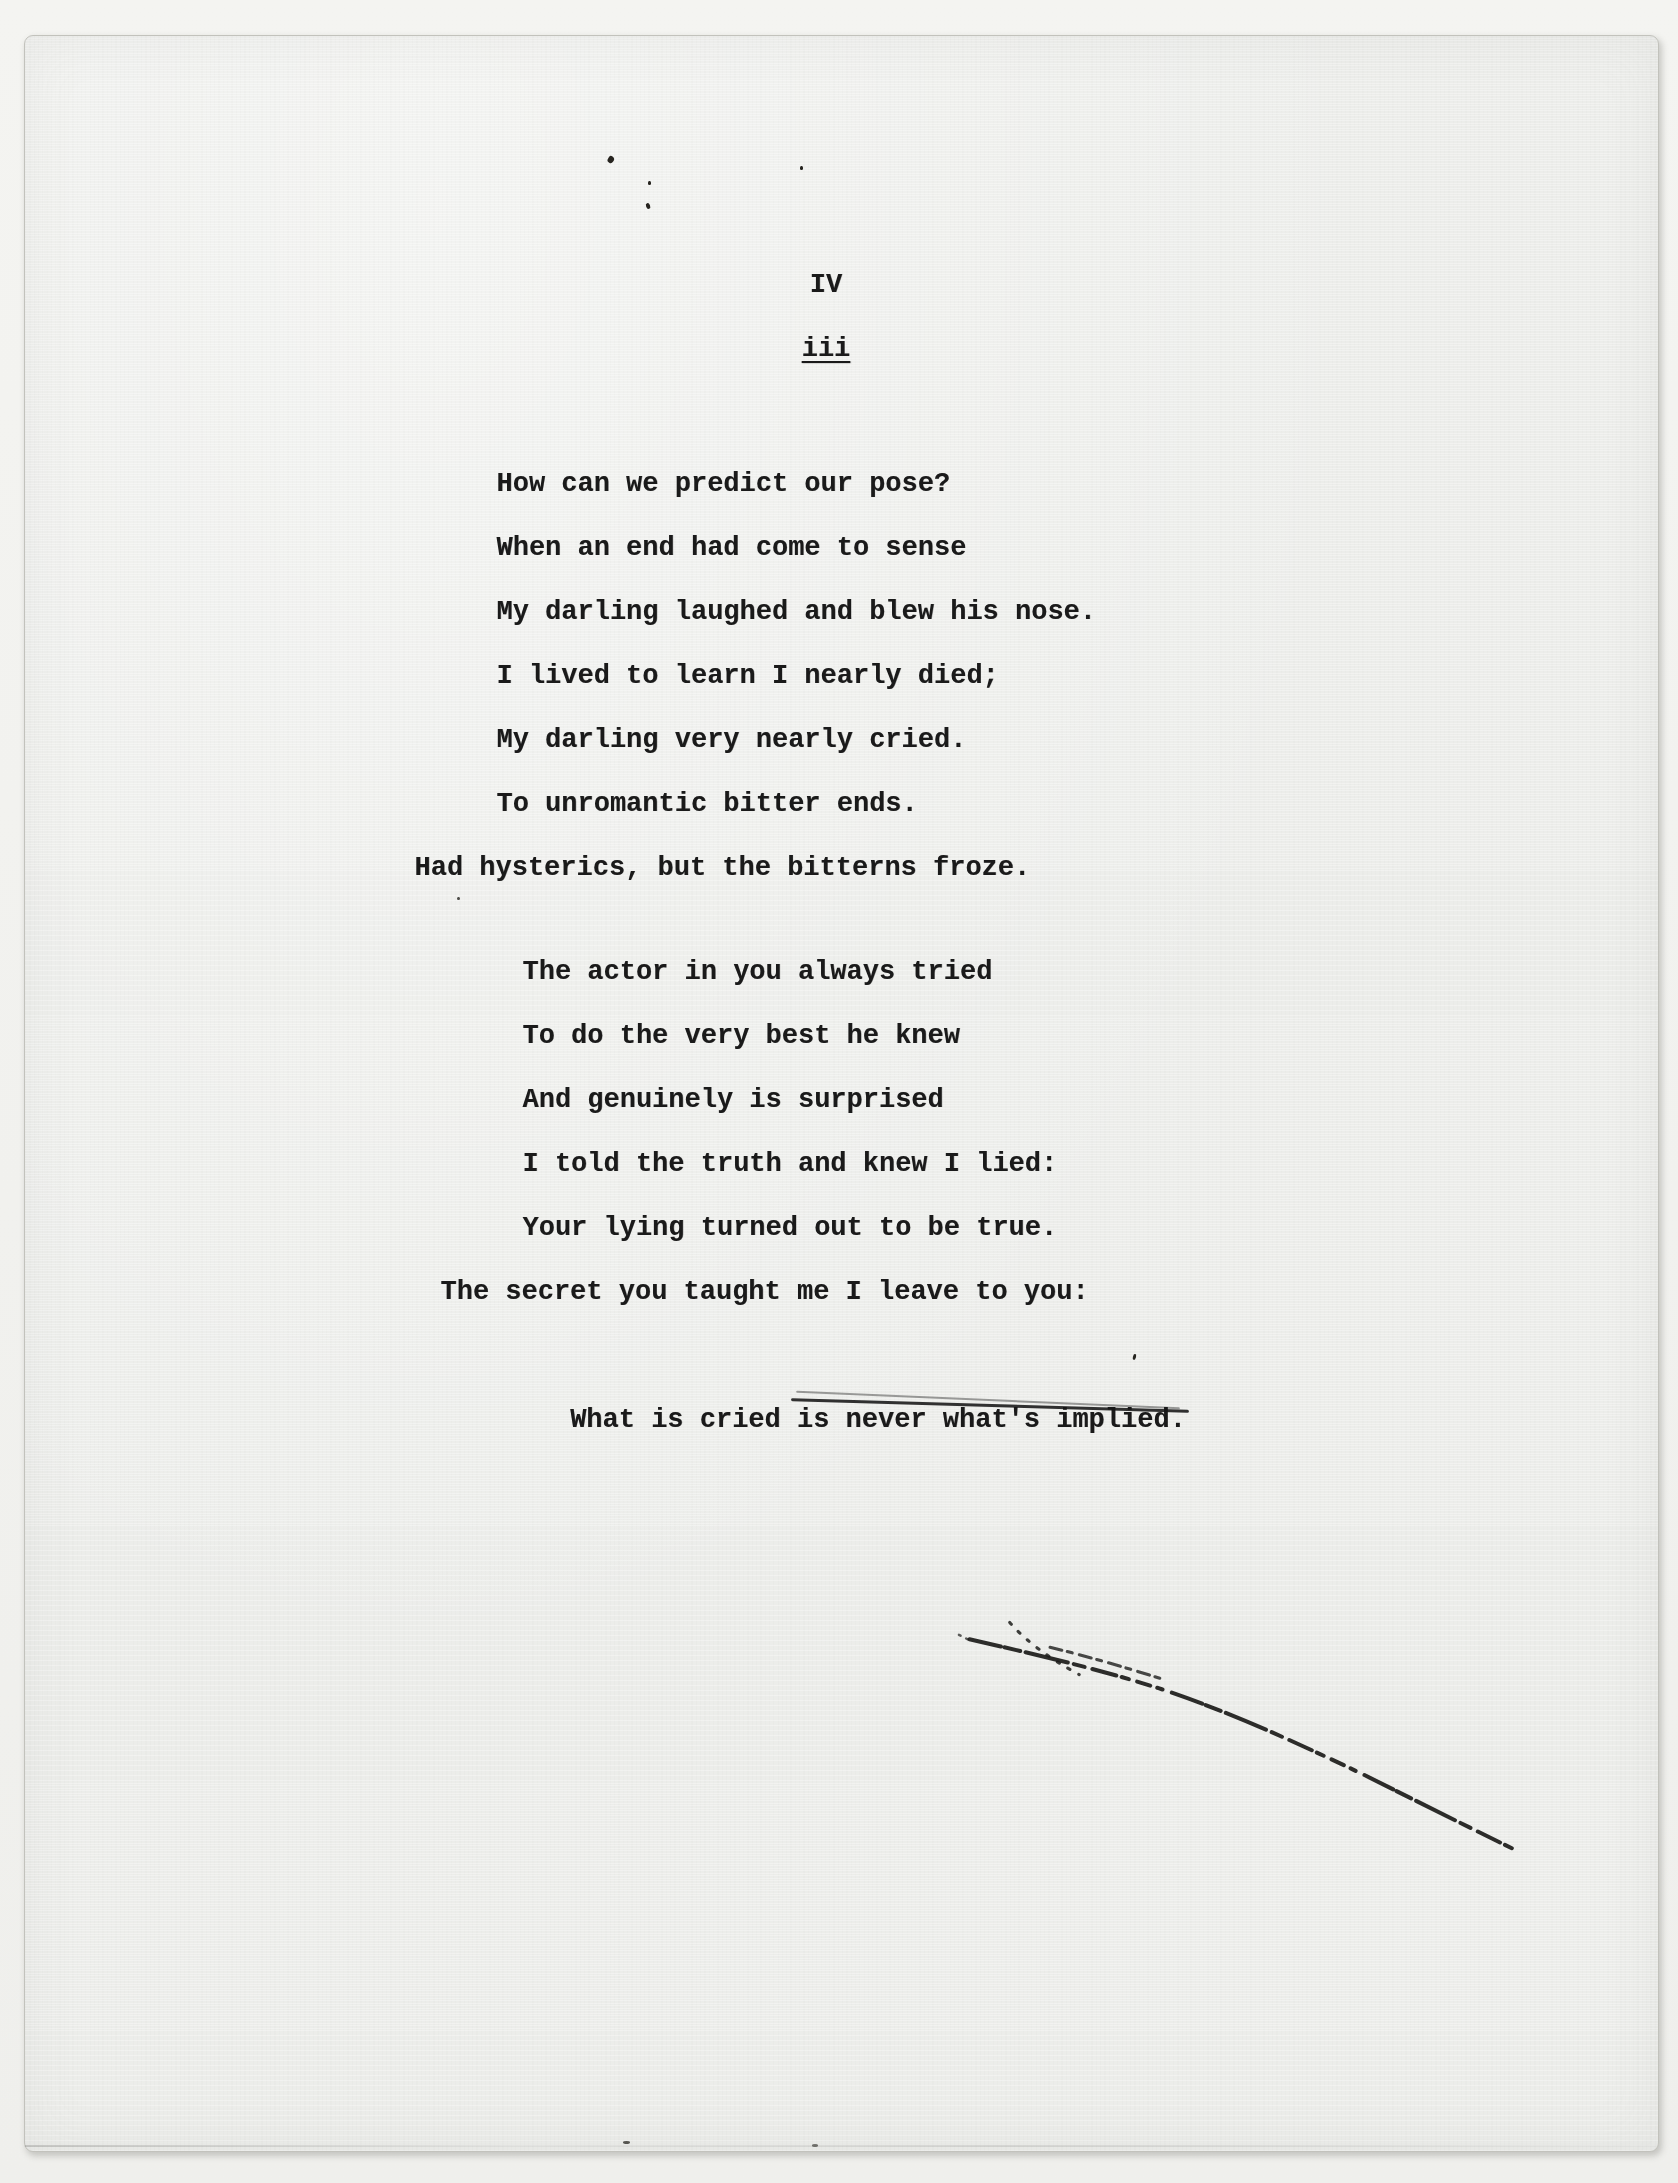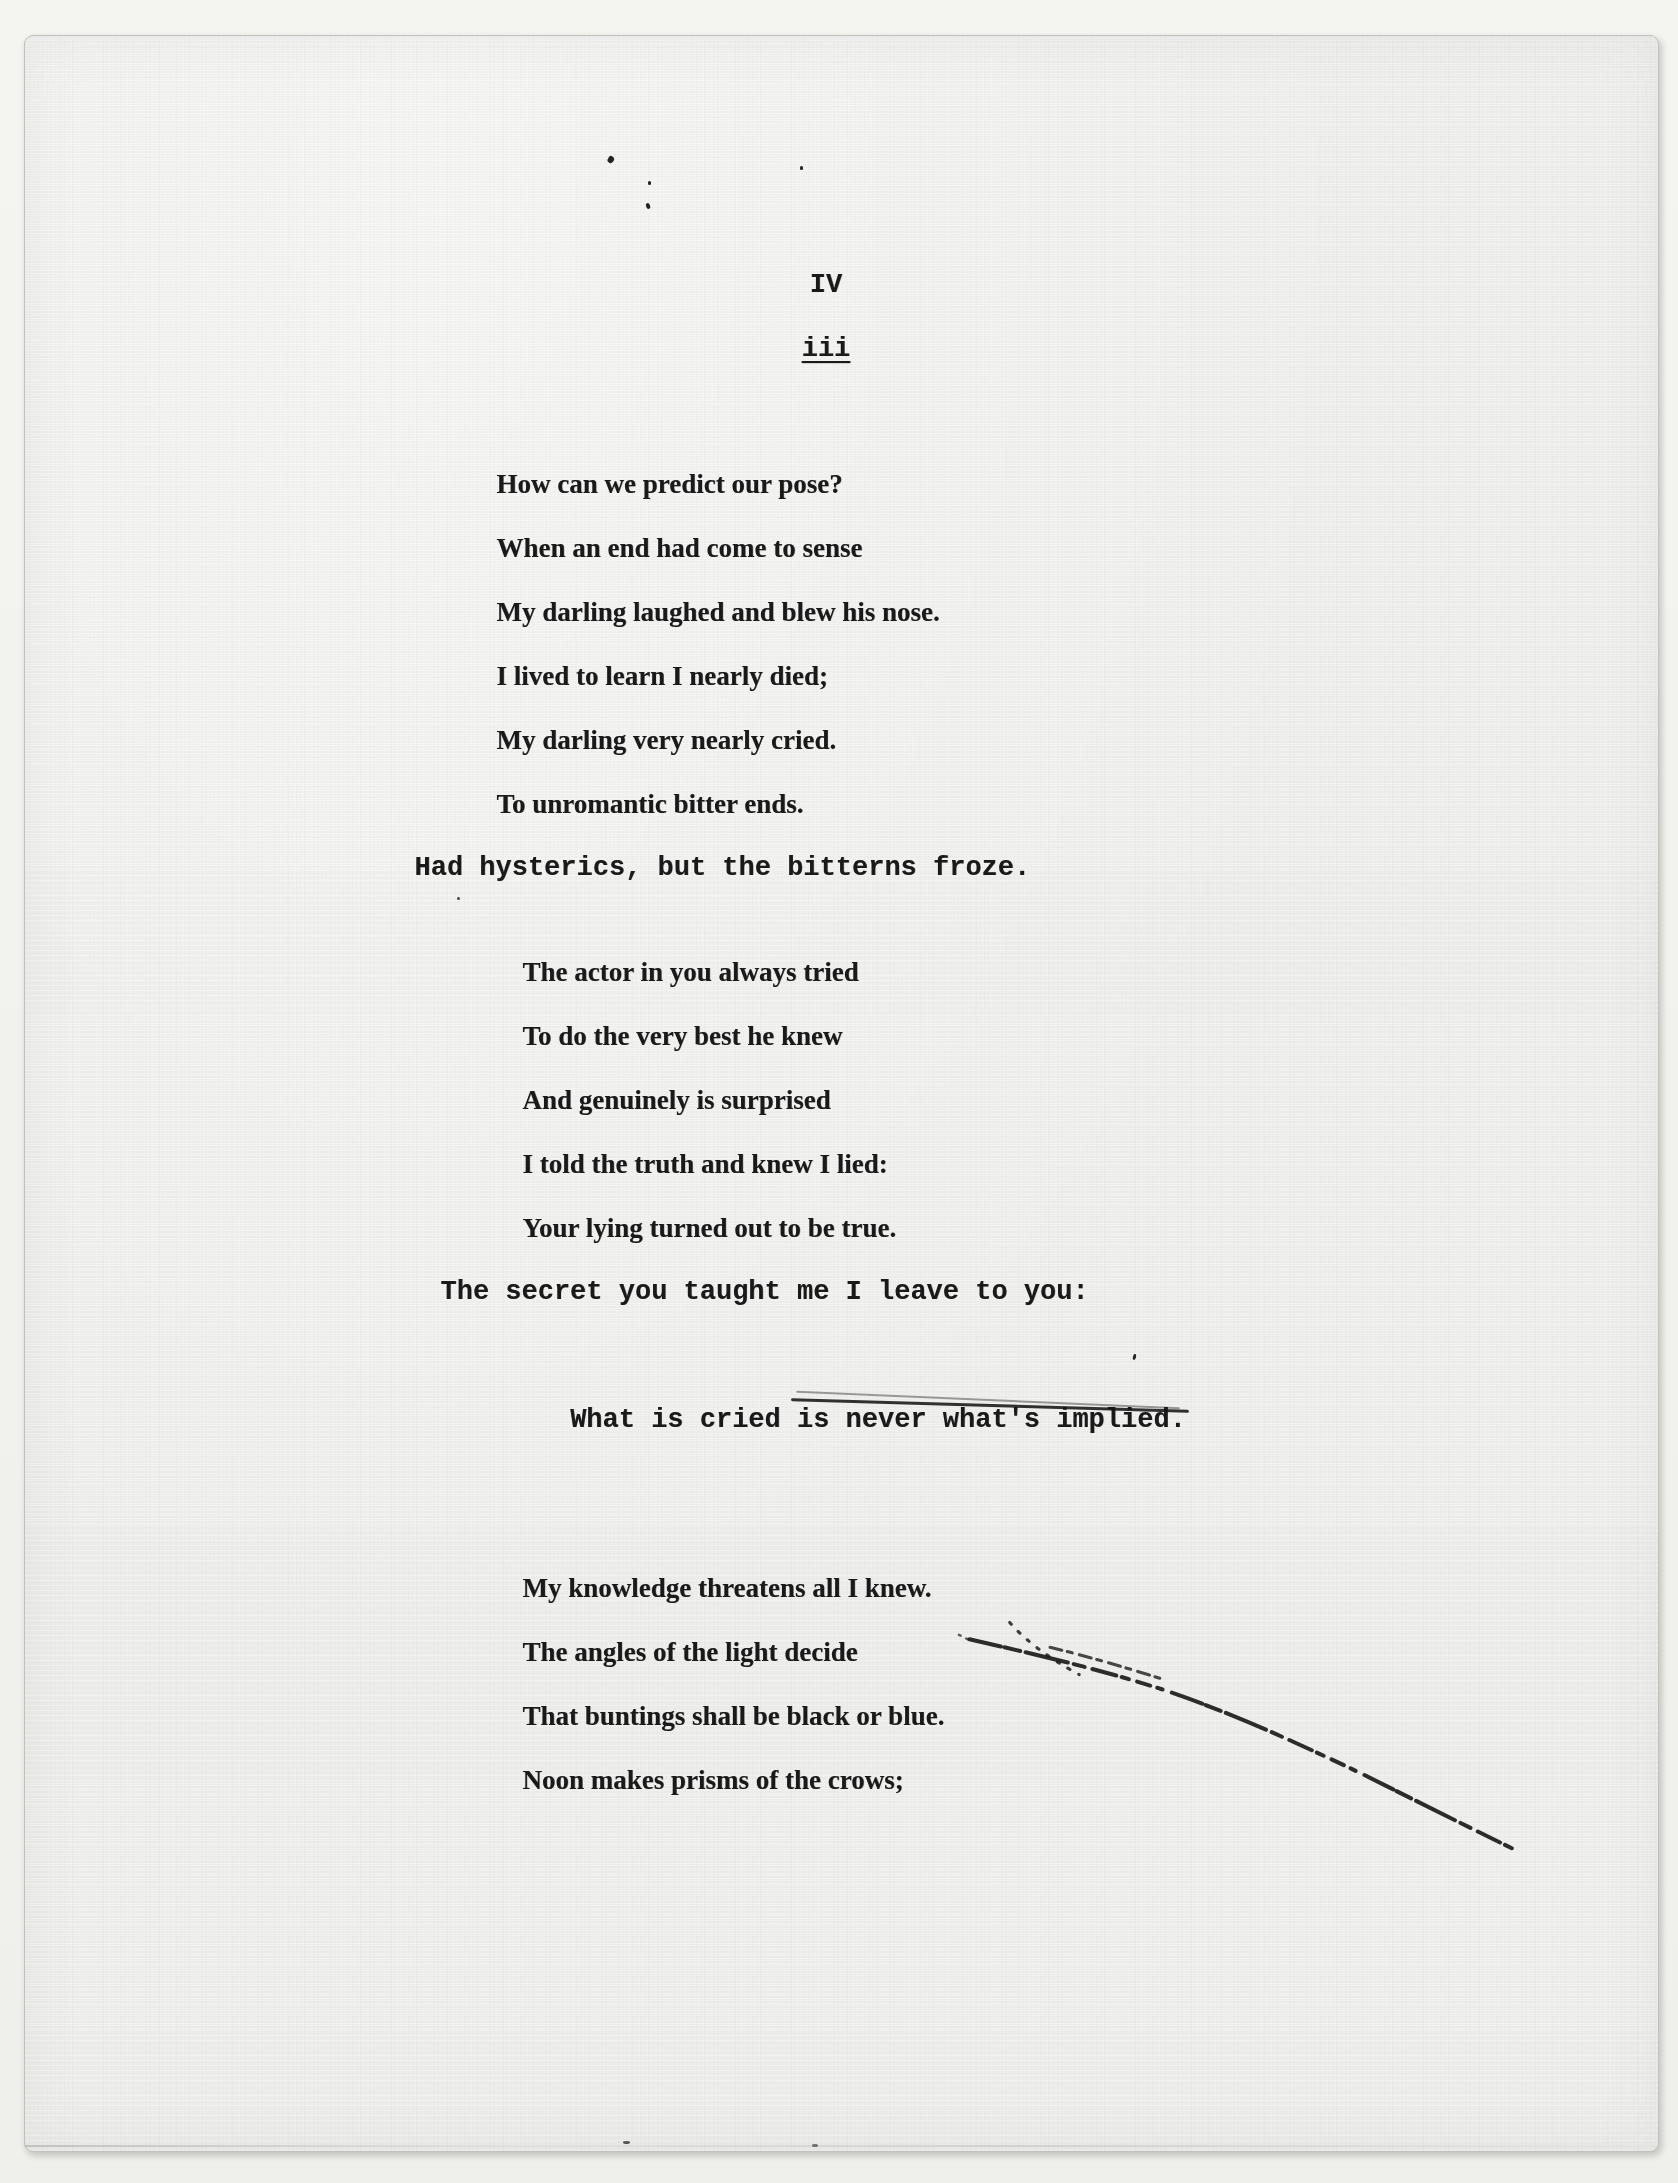--- a/index.html
+++ b/index.html
@@ -30,21 +30,21 @@
   .heading{
     position:absolute;top:217px;left:0;width:100%;text-align:center;
     transform:translateX(-15px);
   }
   .heading div{line-height:64px;white-space:pre;}
   .subsec{text-decoration:underline;text-decoration-thickness:2.2px;text-underline-offset:5px;}
   .poem{position:absolute;top:416px;left:0;width:100%;}
   .stanza{margin:0;}
   .stanza + .stanza{margin-top:40px;padding-left:26px;}
   .line{line-height:64px;white-space:pre;}
-  .in{padding-left:472px;font-family:Liberation Serif, serif;}
+  .in{padding-left:472px;}
   .out{padding-left:390px;}
   .struck{position:relative;display:inline-block;}
   .struck::before{
     content:"";position:absolute;left:-6.2px;right:-2.5px;top:15.5px;height:2.8px;
     background:rgba(22,22,22,.88);transform:rotate(1.7deg);border-radius:1.9px;
   }
   .struck::after{
     content:"";position:absolute;left:-1.2px;right:6.2px;top:10.5px;height:1.9px;
     background:rgba(22,22,22,.40);transform:rotate(2.5deg);border-radius:1.9px;
   }
@@ -86,26 +86,20 @@
       <div class="line in">To do the very best he knew</div>
       <div class="line in">And genuinely is surprised</div>
       <div class="line in">I told the truth and knew I lied:</div>
       <div class="line in">Your lying turned out to be true.</div>
       <div class="line out">The secret you taught me I leave to you:</div>
       <div class="line out">
         <span>What is cried </span><span class="struck">is never what's implied.</span>
       </div>
     </div>
 
-    <div class="stanza">
-      <div class="line in">My knowledge threatens all I knew.</div>
-      <div class="line in">The angles of the light decide</div>
-      <div class="line in">That buntings shall be black or blue.</div>
-      <div class="line in">Noon makes prisms of the crows;</div>
-    </div>
 
   </div>
 </div>
 
 <svg class="scratch" viewBox="0 0 1060 440" xmlns="http://www.w3.org/2000/svg">
 
   <path d="M190,28 Q 228,72 302,112" fill="none" stroke="#1d1d1b" stroke-width="5" stroke-linecap="round" stroke-dasharray="4 16" opacity="0.85"></path>
 
   <path d="M255,68 Q 330,86 432,118" fill="none" stroke="#1d1d1b" stroke-width="5" stroke-linecap="round" stroke-dasharray="20 9 8 12" opacity="0.8"></path>
 

